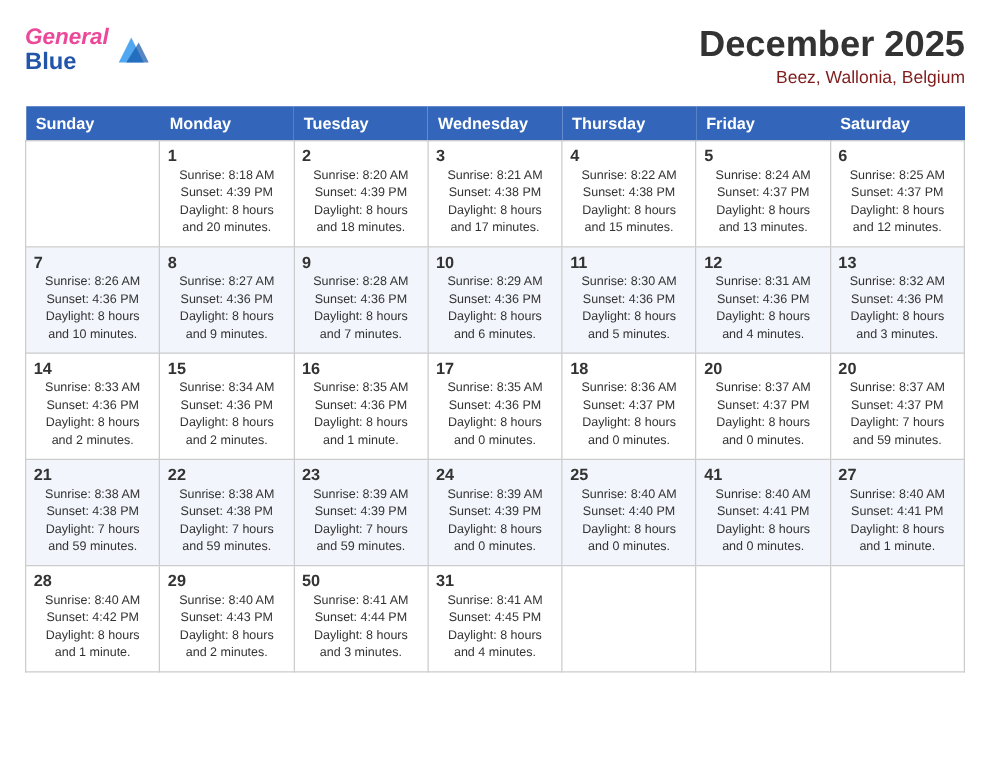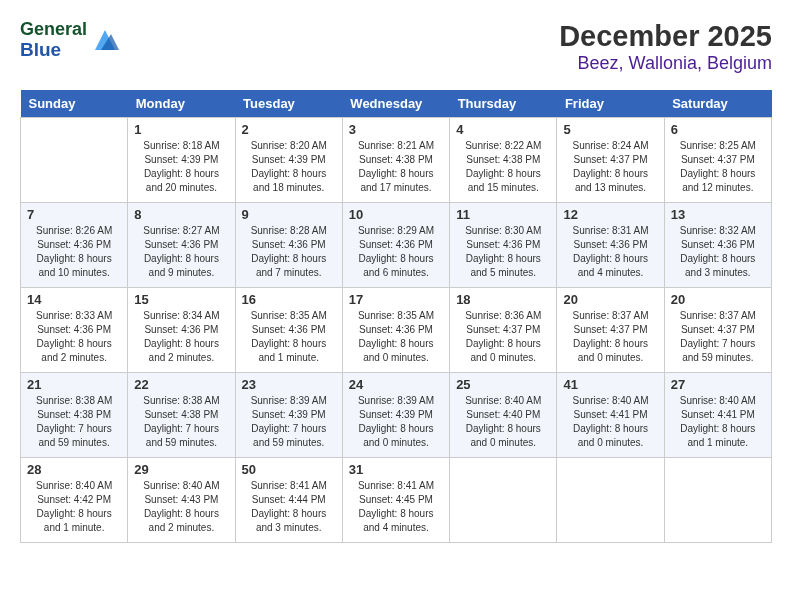--- a/index.html
+++ b/index.html
@@ -21,43 +21,44 @@
       align-items: center;
     }
     .logo-text {
       display: flex;
       flex-direction: column;
       line-height: 1.1;
     }
     .logo-general {
       font-size: 18px;
       font-weight: bold;
-      color: #14532d;
+      color: #ec4899;
+      font-style: italic;
     }
     .logo-blue {
       font-size: 19px;
       font-weight: bold;
       color: #2255aa;
     }
     .logo-icon {
       width: 28px;
       height: 28px;
       margin-left: 4px;
     }
     .title-block {
       text-align: right;
     }
     .month-title {
       font-size: 29px;
       font-weight: bold;
       color: #333;
     }
     .subtitle {
-      font-size: 18px;
-      color: #4c1d95;
+      font-size: 14px;
+      color: #7f1d1d;
     }
     .calendar {
       width: 100%;
       border-collapse: collapse;
       font-size: 11px;
     }
     .calendar th {
       background-color: #3366bb;
       color: #fff;
       text-align: left;

